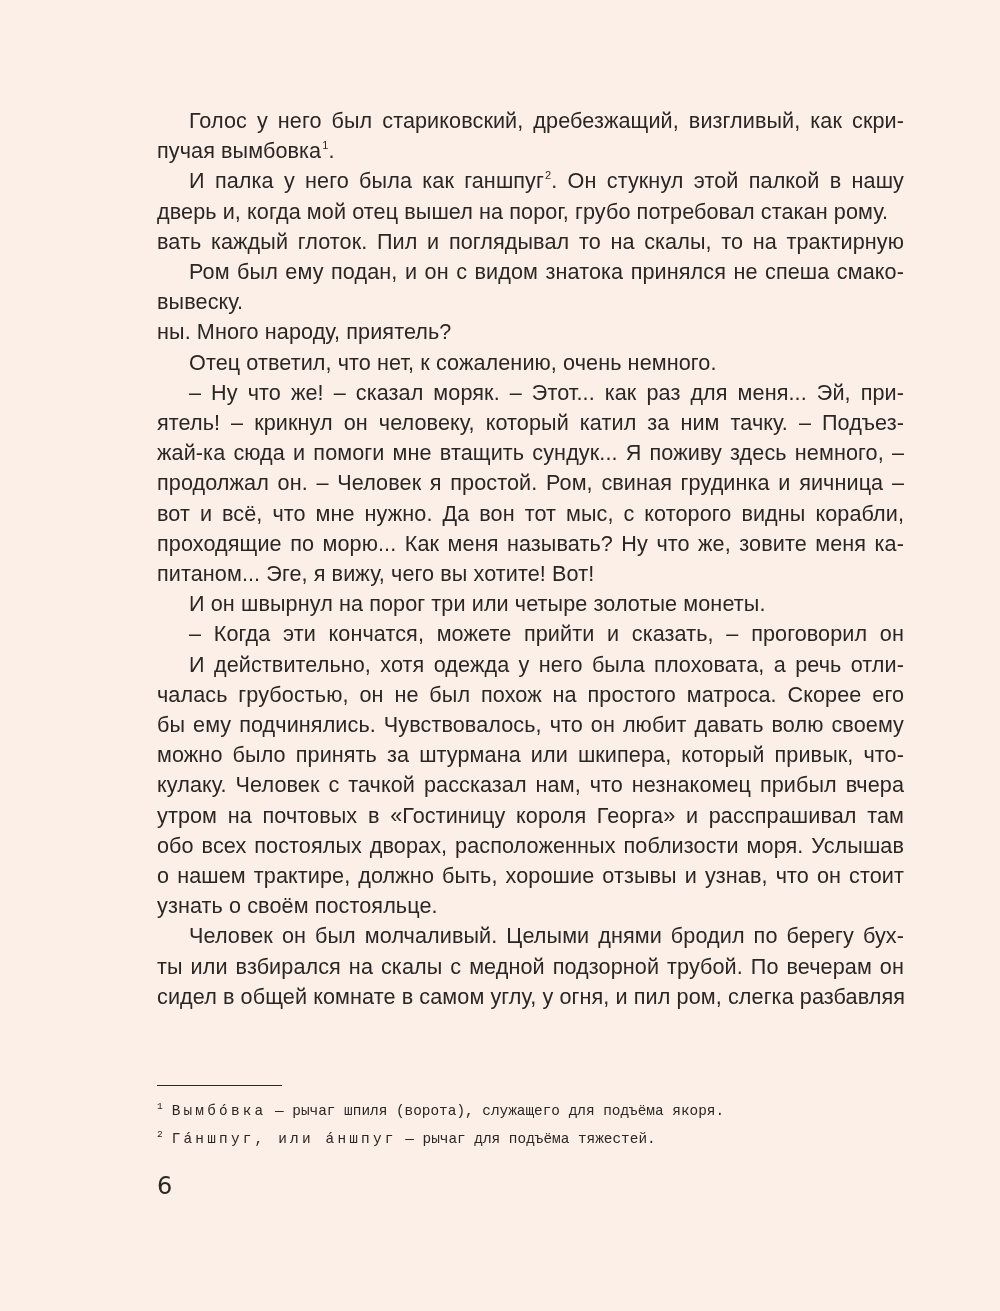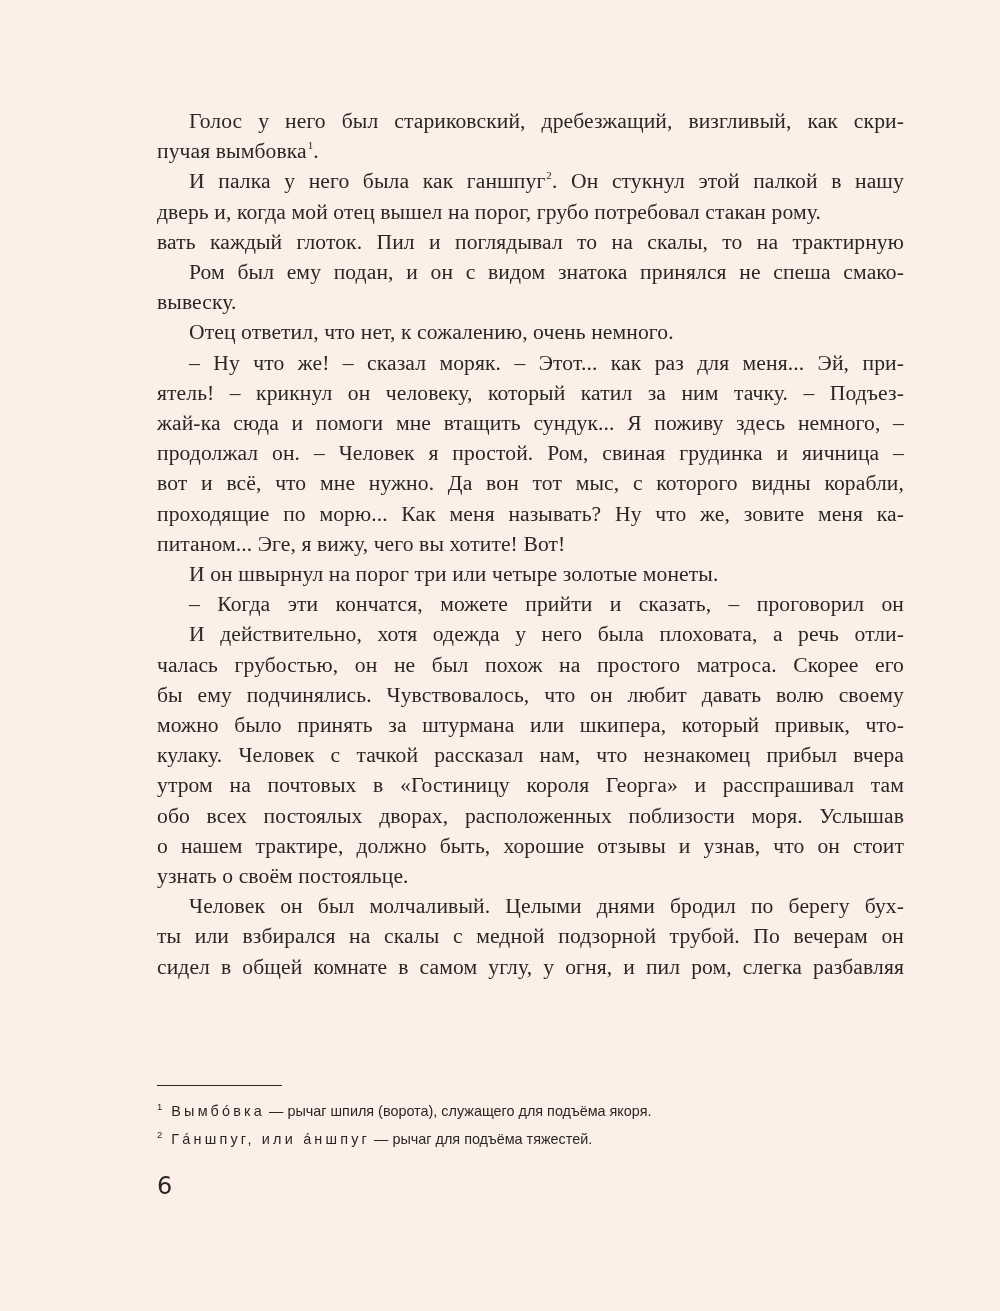--- a/index.html
+++ b/index.html
@@ -14,21 +14,21 @@
       overflow: hidden;
       color: #2a2624;
     }
     .page {
       position: absolute;
       left: 157px;
       top: 106px;
       width: 747px;
     }
     .body-text {
-      font-family: Liberation Serif, serif;
+      font-family: Liberation Sans, sans-serif;
       font-size: 21.6px;
       line-height: 30.2px;
       text-align: justify;
       hyphens: manual;
       letter-spacing: 0.1px;
     }
     .line {
       display: block;
       text-align: justify;
       text-align-last: justify;
@@ -52,21 +52,21 @@
       top: 1085px;
       width: 125px;
       height: 0;
       border-top: 1.2px solid #2a2624;
     }
     .footnotes {
       position: absolute;
       left: 157px;
       top: 1095px;
       width: 747px;
-      font-family: Liberation Sans, sans-serif;
+      font-family: Liberation Mono, monospace;
       font-size: 14.4px;
       line-height: 23px;
       color: #2a2624;
     }
     .footnote {
       display: block;
       white-space: nowrap;
     }
     .fn-num {
       font-size: 9.5px;
@@ -91,20 +91,21 @@
 
 <div class="page">
   <div class="body-text" id="body-text">
       <span class="line indent"><span>Голос у него был стариковский, дребезжащий, визгливый, как скри-</span></span>
       <span class="line last"><span>пучая вымбовка</span><sup class="fn-ref">1</sup><span>.</span></span>
       <span class="line indent"><span>И палка у него была как ганшпуг</span><sup class="fn-ref">2</sup><span>. Он стукнул этой палкой в нашу</span></span>
       <span class="line last"><span>дверь и, когда мой отец вышел на порог, грубо потребовал стакан рому.</span></span>
       <span class="line"><span>вать каждый глоток. Пил и поглядывал то на скалы, то на трактирную</span></span>
       <span class="line indent"><span>Ром был ему подан, и он с видом знатока принялся не спеша смако-</span></span>
       <span class="line last"><span>вывеску.</span></span>
+      <span class="line last"><span>ны. Много народу, приятель?</span></span>
       <span class="line indent last"><span>Отец ответил, что нет, к сожалению, очень немного.</span></span>
       <span class="line indent"><span>– Ну что же! – сказал моряк. – Этот... как раз для меня... Эй, при-</span></span>
       <span class="line"><span>ятель! – крикнул он человеку, который катил за ним тачку. – Подъез-</span></span>
       <span class="line"><span>жай-ка сюда и помоги мне втащить сундук... Я поживу здесь немного, –</span></span>
       <span class="line"><span>продолжал он. – Человек я простой. Ром, свиная грудинка и яичница –</span></span>
       <span class="line"><span>вот и всё, что мне нужно. Да вон тот мыс, с которого видны корабли,</span></span>
       <span class="line"><span>проходящие по морю... Как меня называть? Ну что же, зовите меня ка-</span></span>
       <span class="line last"><span>питаном... Эге, я вижу, чего вы хотите! Вот!</span></span>
       <span class="line indent last"><span>И он швырнул на порог три или четыре золотые монеты.</span></span>
       <span class="line indent"><span>– Когда эти кончатся, можете прийти и сказать, – проговорил он</span></span>

